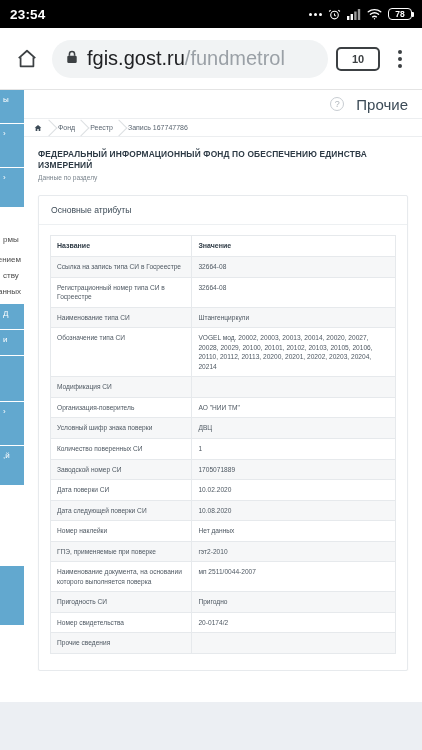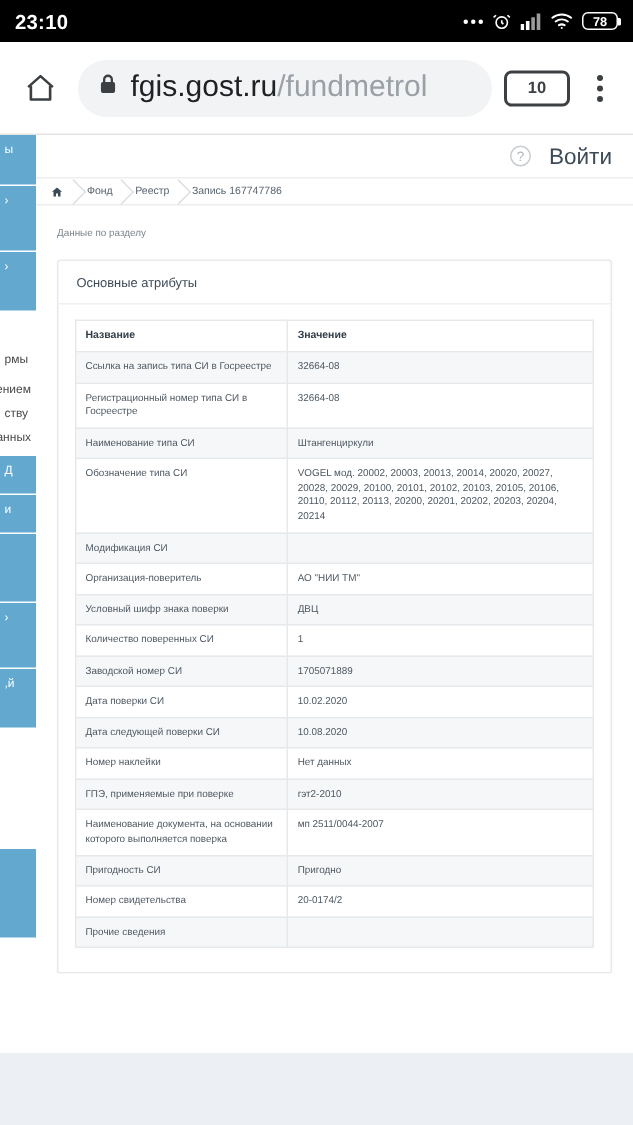--- a/index.html
+++ b/index.html
@@ -282,21 +282,21 @@
   table.attrs tr:nth-child(even) td { background: #ffffff; }
   col.c1 { width: 41%; }
   col.c2 { width: 59%; }
 
   .page-tail { height: 26px; background: #fff; }
 </style>
 </head>
 <body>
 
 <div class="statusbar">
-  <div class="status-clock">23:10</div>
+  <div class="status-clock">23:54</div>
   <div class="status-icons">
     <span class="dots-icon">
         <i></i>
         <i></i>
         <i></i>
       </span>
     <span>
       <svg class="svg-ic" width="13" height="13" viewBox="0 0 24 24" fill="none" stroke="#fff" stroke-width="2">
         <circle cx="12" cy="13" r="7"></circle>
           <path d="M12 10v3l2 2"></path>
@@ -389,35 +389,36 @@
       <span>й,</span>
     </div>
     <div class="side-item pale" style="height:80px;"></div>
     <div class="side-item" style="height:60px;"></div>
   </div>
 
   <div class="page">
 
     <div class="topbar">
       <span class="help-circle">?</span>
-      <span class="login-link">Войти</span>
+      <span class="login-link">Прочие</span>
     </div>
 
     <div class="breadcrumb">
       <span class="crumb home">
         <svg width="8" height="8" viewBox="0 0 24 24" fill="#3d4b57">
           <path d="M12 3 2 11.5h3V21h5v-6h4v6h5v-9.5h3z"></path>
         </svg>
       </span>
       <span class="crumb">Фонд</span>
       <span class="crumb">Реестр</span>
       <span class="crumb last">Запись 167747786</span>
     </div>
 
     <div class="page-head">
+      <div class="page-title">ФЕДЕРАЛЬНЫЙ ИНФОРМАЦИОННЫЙ ФОНД ПО ОБЕСПЕЧЕНИЮ ЕДИНСТВА ИЗМЕРЕНИЙ</div>
       <div class="page-sub">Данные по разделу</div>
     </div>
 
     <div class="card">
       <div class="card-head">Основные атрибуты</div>
       <div class="card-body">
         <table class="attrs">
           <colgroup>
               <col class="c1">
               <col class="c2">

